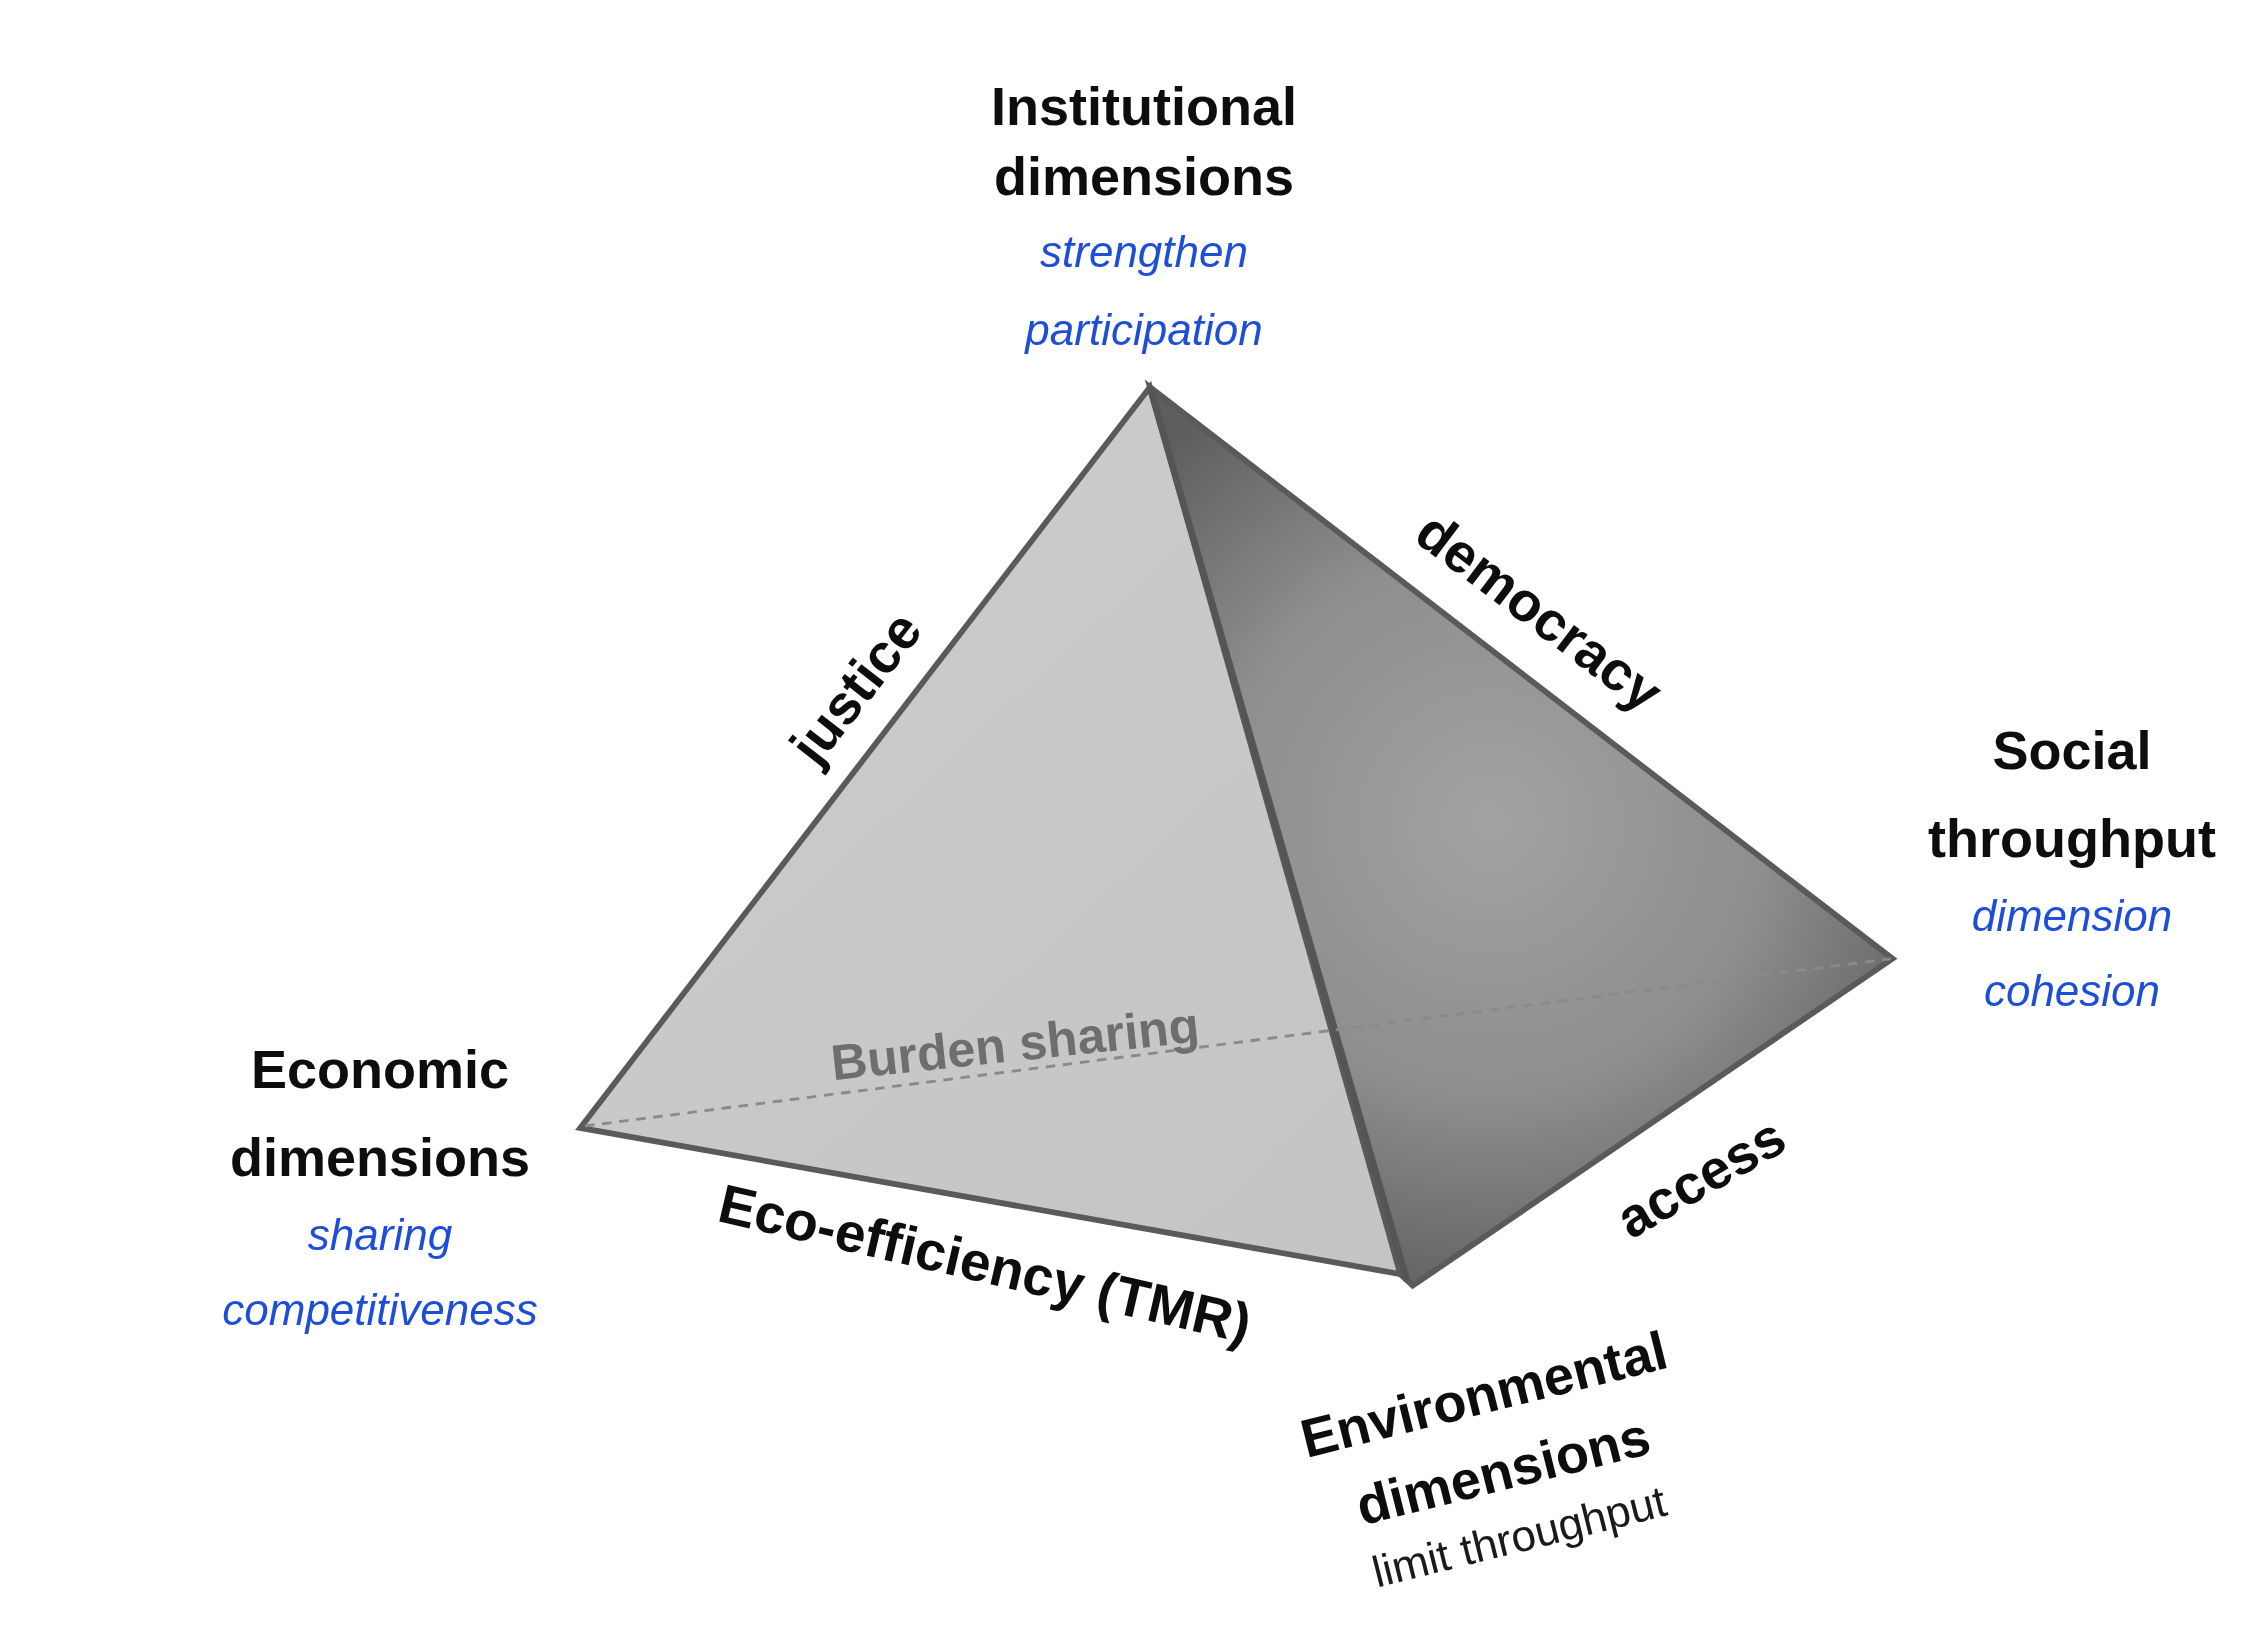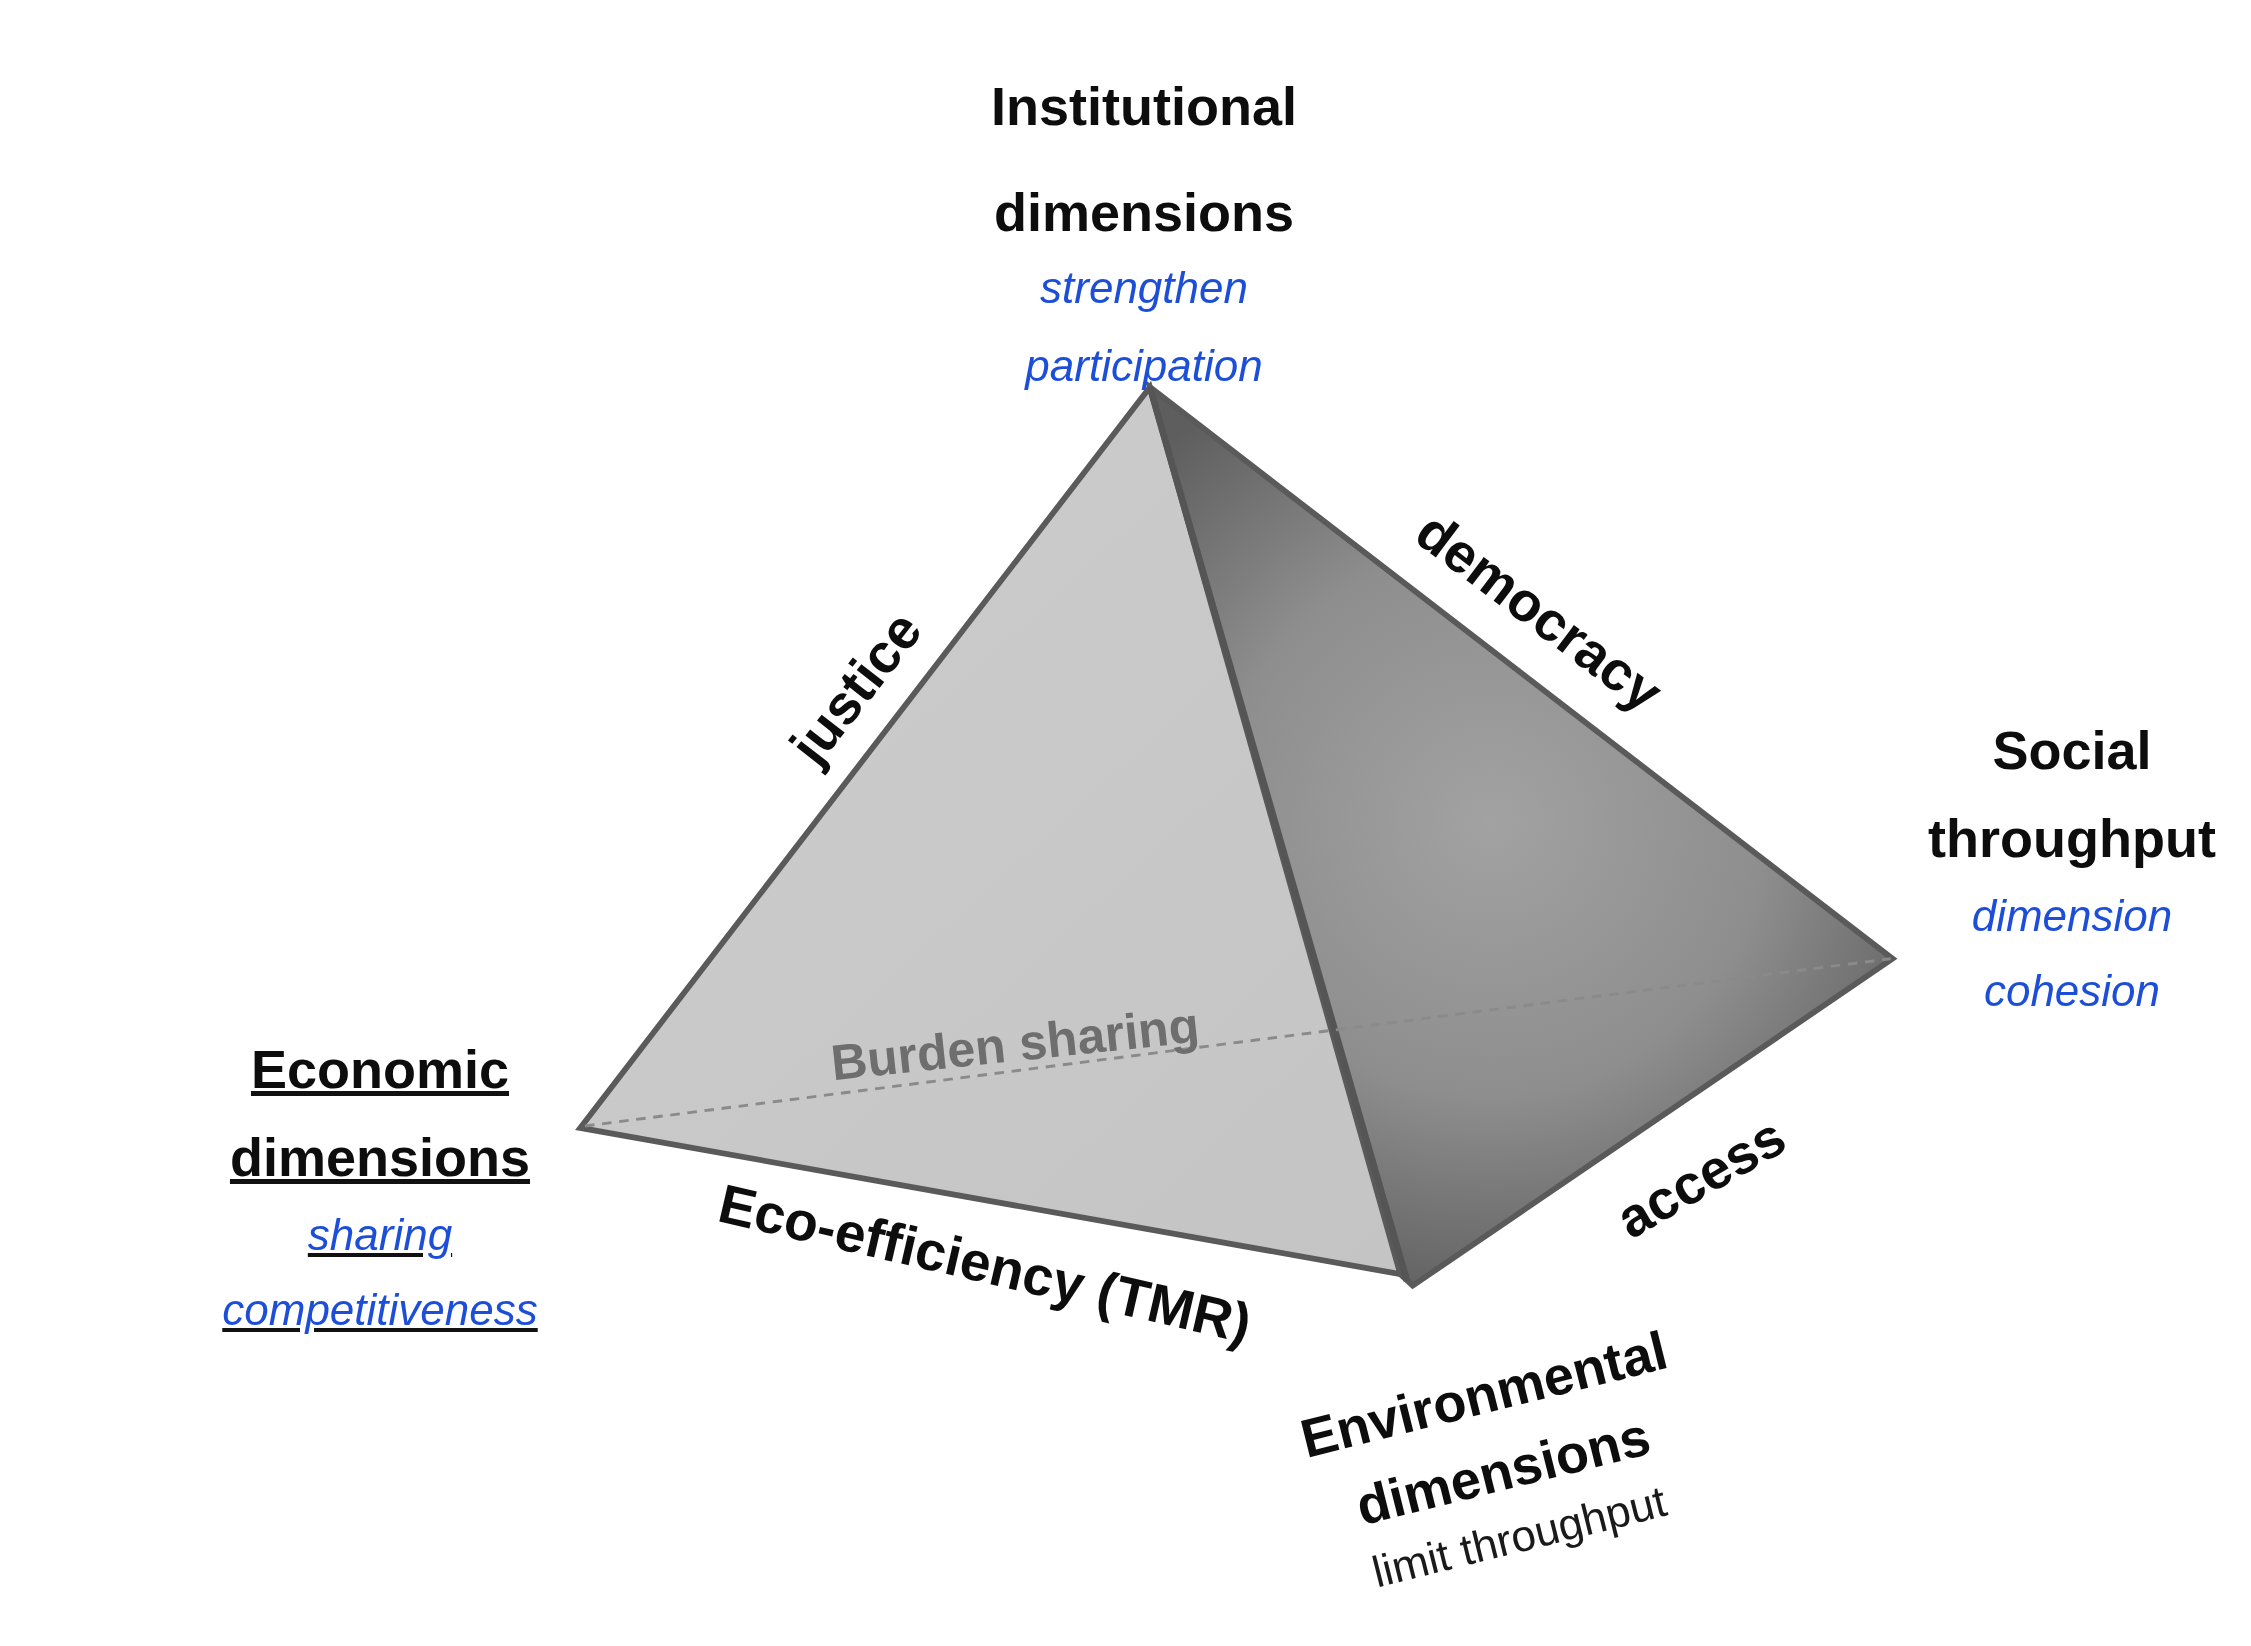--- a/index.html
+++ b/index.html
@@ -103,27 +103,27 @@
     <polygon points="1203,405 1980,1003 1478,1345 1465,1333" fill="url(#sideGrad)" stroke="#5a5a5a" stroke-width="6" stroke-linejoin="miter"></polygon>
 
     <polygon points="1203,405 607,1180 1465,1333" fill="url(#frontGrad)" stroke="#5a5a5a" stroke-width="6" stroke-linejoin="miter"></polygon>
 
     <line x1="1203" y1="405" x2="1472" y2="1340" stroke="#555555" stroke-width="7"></line>
 
     <line x1="612" y1="1178" x2="1978" y2="1003" stroke="#8a8a8a" stroke-width="3" stroke-dasharray="10,8"></line>
   </svg>
 
   <div class="vertex-label" style="left:1144px; top:79px;">
-    <span class="title" style="margin-bottom:52px;">Institutional</span>
+    <span class="title" style="margin-bottom:16px;">Institutional</span>
     <span class="title" style="margin-bottom:27px;">dimensions</span>
     <span class="sub" style="margin-bottom:34px;">strengthen</span>
     <span class="sub">participation</span>
   </div>
 
-  <div class="vertex-label" style="left:380px; top:1042px;text-decoration:underline;">
+  <div class="vertex-label" style="left:380px; top:1042px;">
     <span class="title" style="margin-bottom:34px;">Economic</span>
     <span class="title" style="margin-bottom:29px;">dimensions</span>
     <span class="sub" style="margin-bottom:31px;">sharing</span>
     <span class="sub">competitiveness</span>
   </div>
 
   <div class="vertex-label" style="left:2072px; top:723px;">
     <span class="title" style="margin-bottom:34px;">Social</span>
     <span class="title" style="margin-bottom:29px;">throughput</span>
     <span class="sub" style="margin-bottom:31px;">dimension</span>

